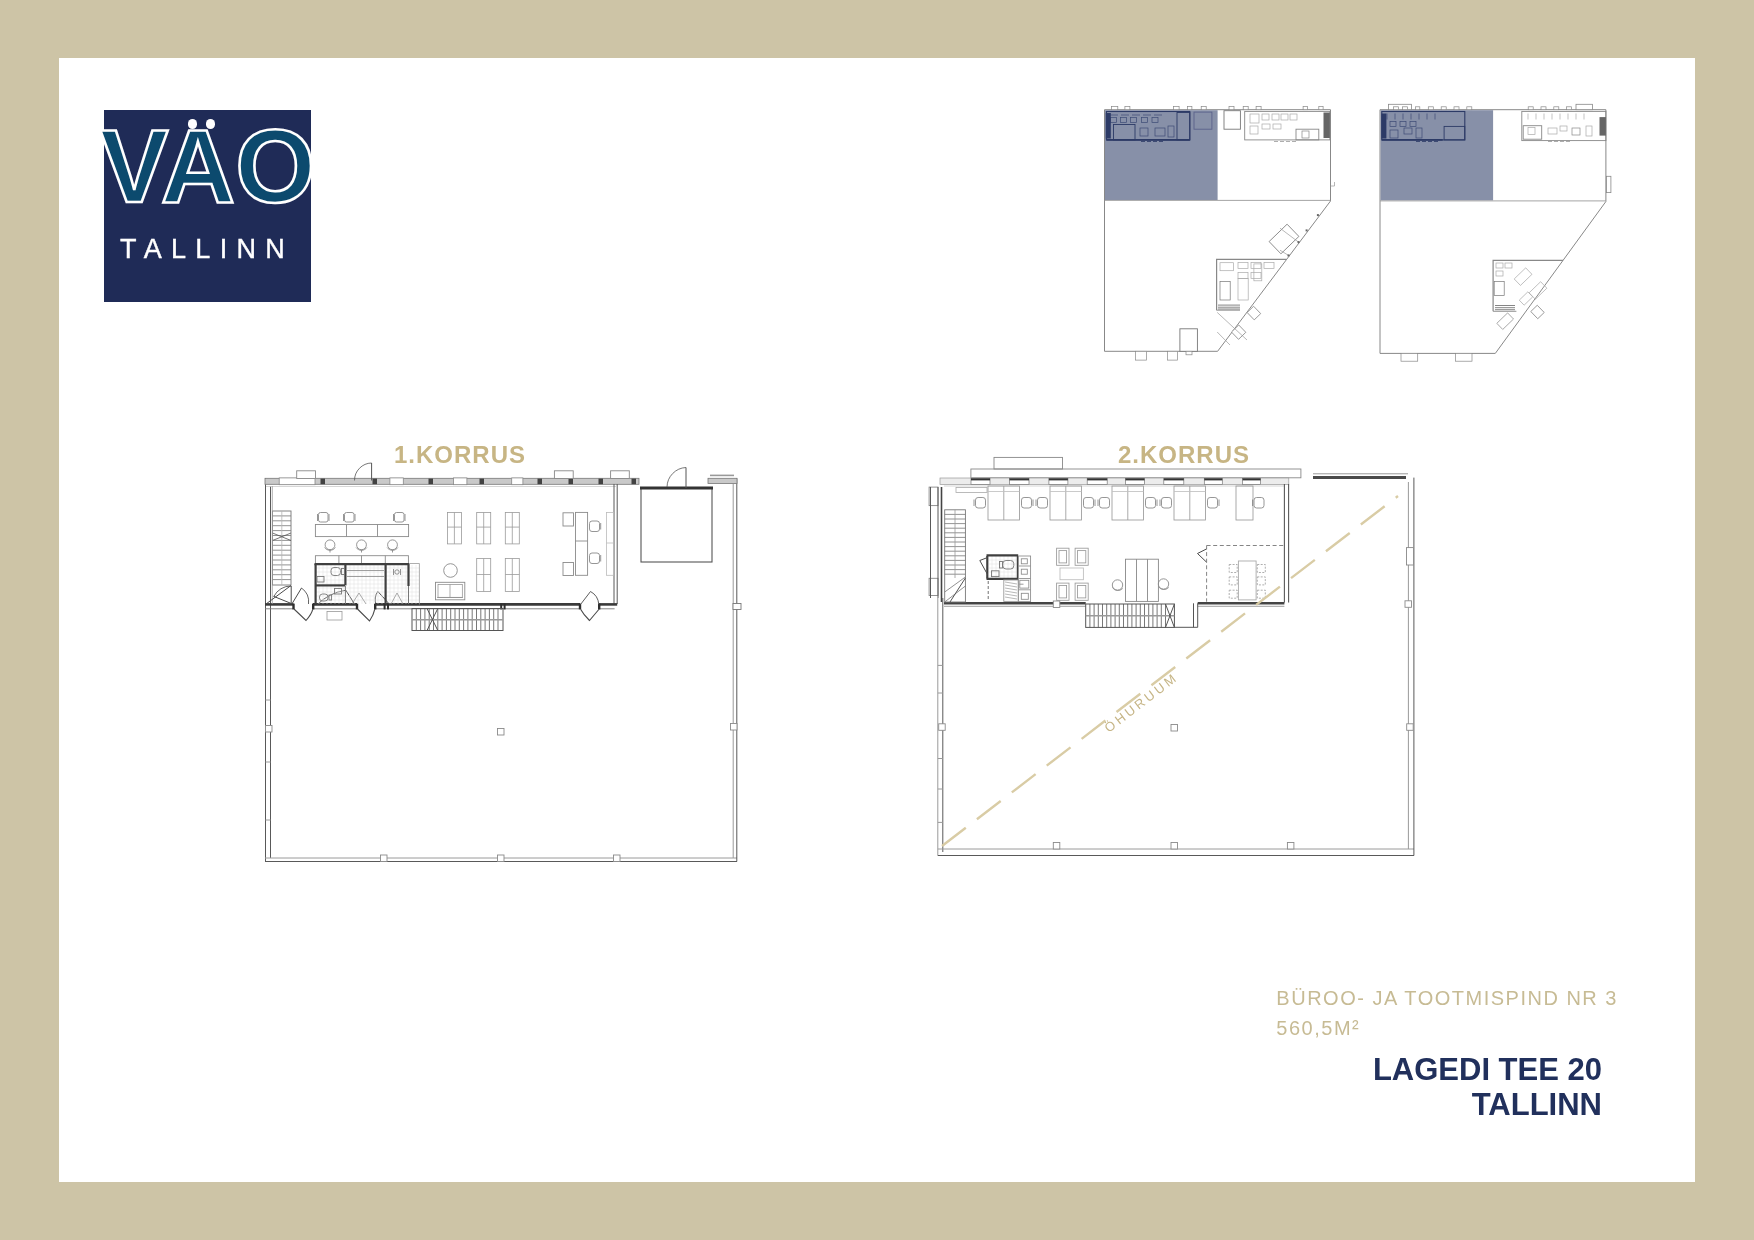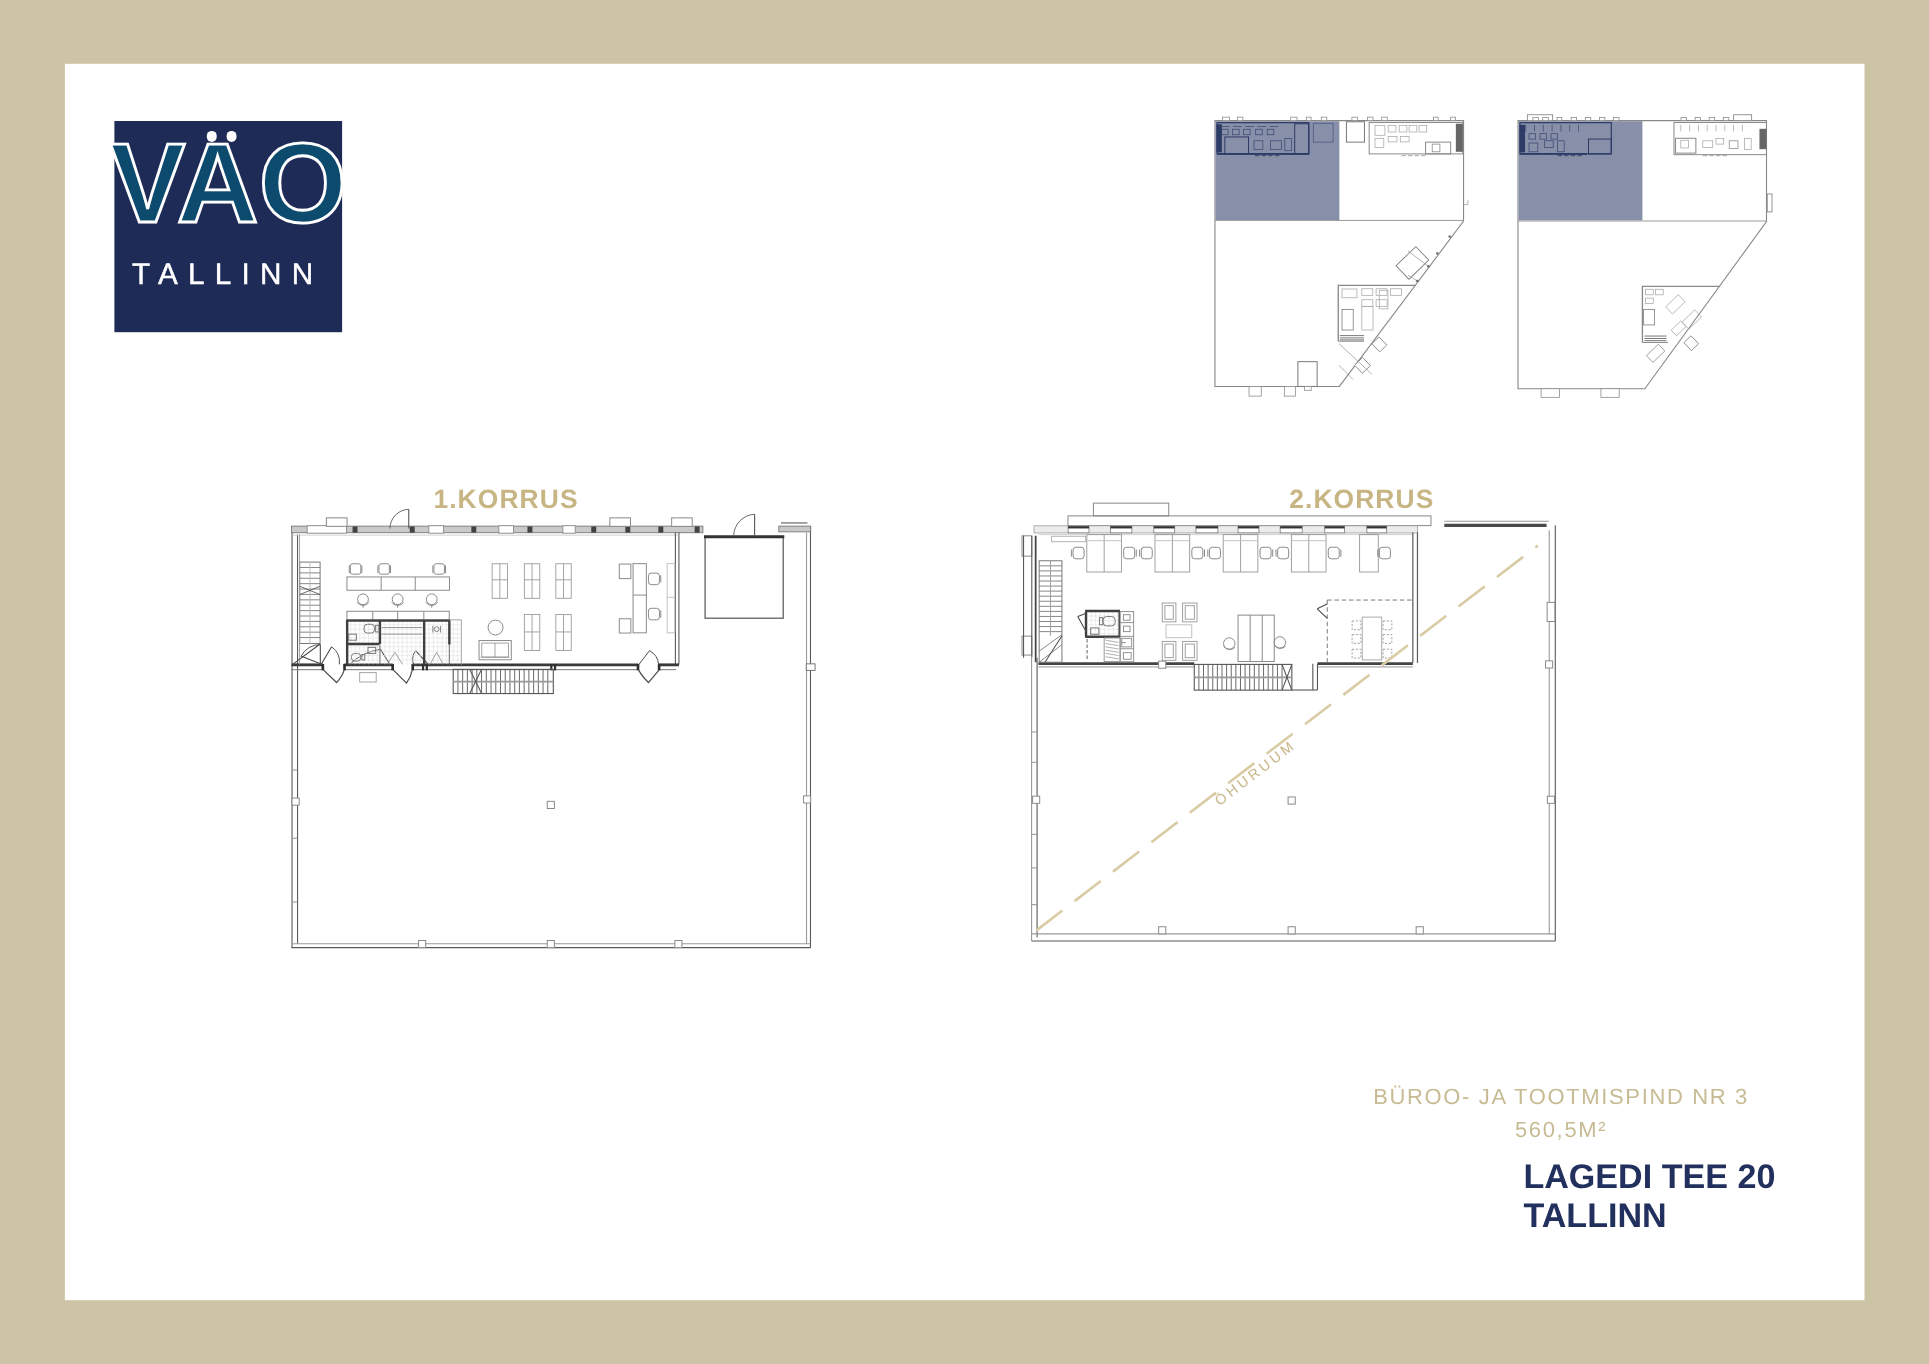--- a/index.html
+++ b/index.html
@@ -250,21 +250,21 @@
 </g>
 
 <rect x="1497.5" y="317" width="15" height="8.5" transform="rotate(-44 1505 321)" stroke="#999999" stroke-width="0.8" fill="#ffffff"></rect>
 
 <rect x="1533" y="307" width="9" height="10" transform="rotate(-44 1537.5 312)" stroke="#888888" stroke-width="0.8" fill="#ffffff"></rect>
 </g>
 </svg>
 
 <div class="abs gold" style="left:340px;top:441px;width:240px;text-align:center;font-weight:bold;font-size:24px;letter-spacing:1px">1.KORRUS</div>
 
-<div class="abs gold" style="left:1064px;top:441px;width:240px;text-align:right;font-weight:bold;font-size:24px;letter-spacing:1px">2.KORRUS</div>
+<div class="abs gold" style="left:1064px;top:441px;width:240px;text-align:center;font-weight:bold;font-size:24px;letter-spacing:1px">2.KORRUS</div>
 
 <svg class="abs" style="left:250px;top:450px" width="500" height="420" viewBox="250 450 500 420">
 <g id="plan1" fill="none">
 
 <g stroke="#595959" stroke-width="1">
 <line x1="265.5" y1="478.5" x2="265.5" y2="861.5"></line>
 <line x1="270.5" y1="486" x2="270.5" y2="858"></line>
 <line x1="265.5" y1="700" x2="270.5" y2="700" stroke="#9a9a9a"></line>
 <line x1="265.5" y1="762" x2="270.5" y2="762" stroke="#9a9a9a"></line>
 <line x1="265.5" y1="820" x2="270.5" y2="820" stroke="#9a9a9a"></line>
@@ -824,15 +824,15 @@
 <rect x="1406.7" y="723.8" width="6.5" height="6.5"></rect>
 <rect x="1405" y="600.8" width="6.5" height="6.5"></rect>
 <rect x="1053.3" y="842.5" width="6.5" height="6.5"></rect>
 <rect x="1171" y="842.5" width="6.5" height="6.5"></rect>
 <rect x="1287.4" y="842.5" width="6.5" height="6.5"></rect>
 <rect x="1053.3" y="601" width="6.5" height="6.5"></rect>
 </g>
 </g>
 </svg>
 
-<div class="abs" style="right:164px;top:983px;text-align:center;font-size:20px;letter-spacing:1.5px;color:#c7bb94;line-height:30px">BÜROO- JA TOOTMISPIND NR 3<br>560,5M²</div>
-
-<div class="abs" style="right:140px;top:1052px;font-weight:bold;font-size:31px;letter-spacing:0px;color:#21305c;line-height:35px">LAGEDI TEE 20<br>TALLINN</div>
+<div class="abs" style="right:136px;top:983px;text-align:left;font-size:20px;letter-spacing:1.5px;color:#c7bb94;line-height:30px">BÜROO- JA TOOTMISPIND NR 3<br>560,5M²</div>
+
+<div class="abs" style="right:152px;top:1052px;text-align:right;font-weight:bold;font-size:31px;letter-spacing:0px;color:#21305c;line-height:35px">LAGEDI TEE 20<br>TALLINN</div>
 
 </body></html>

